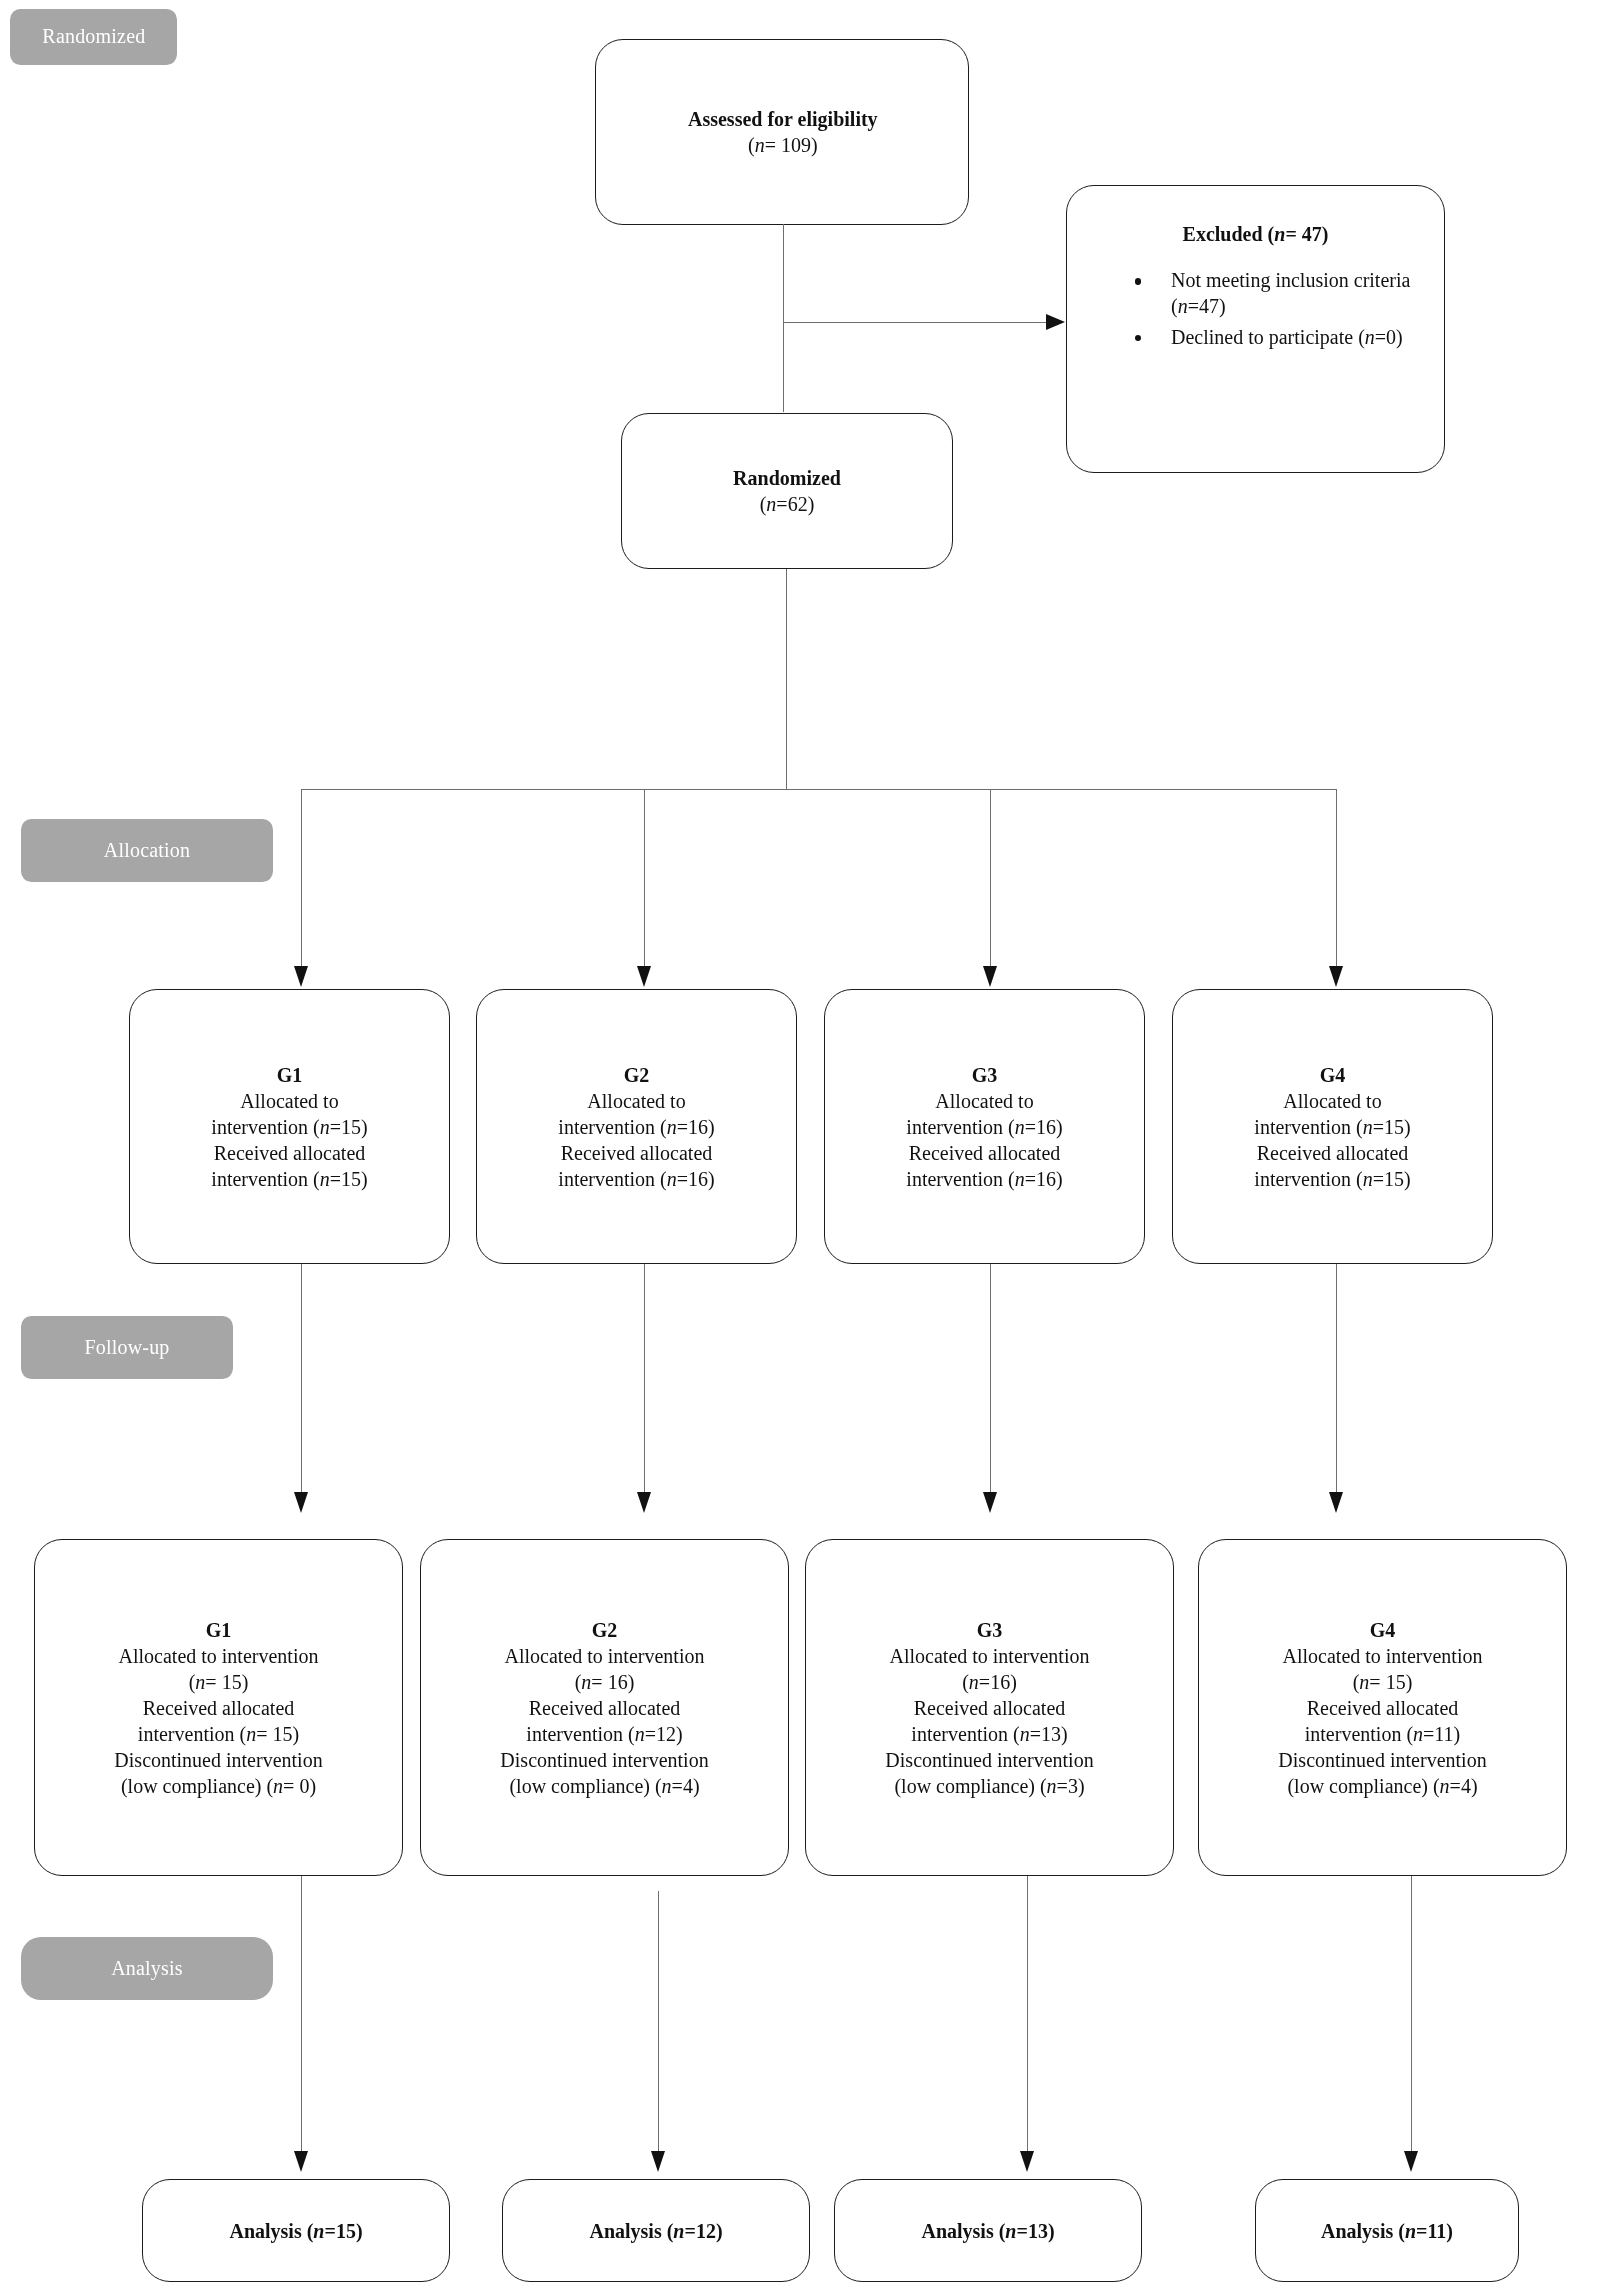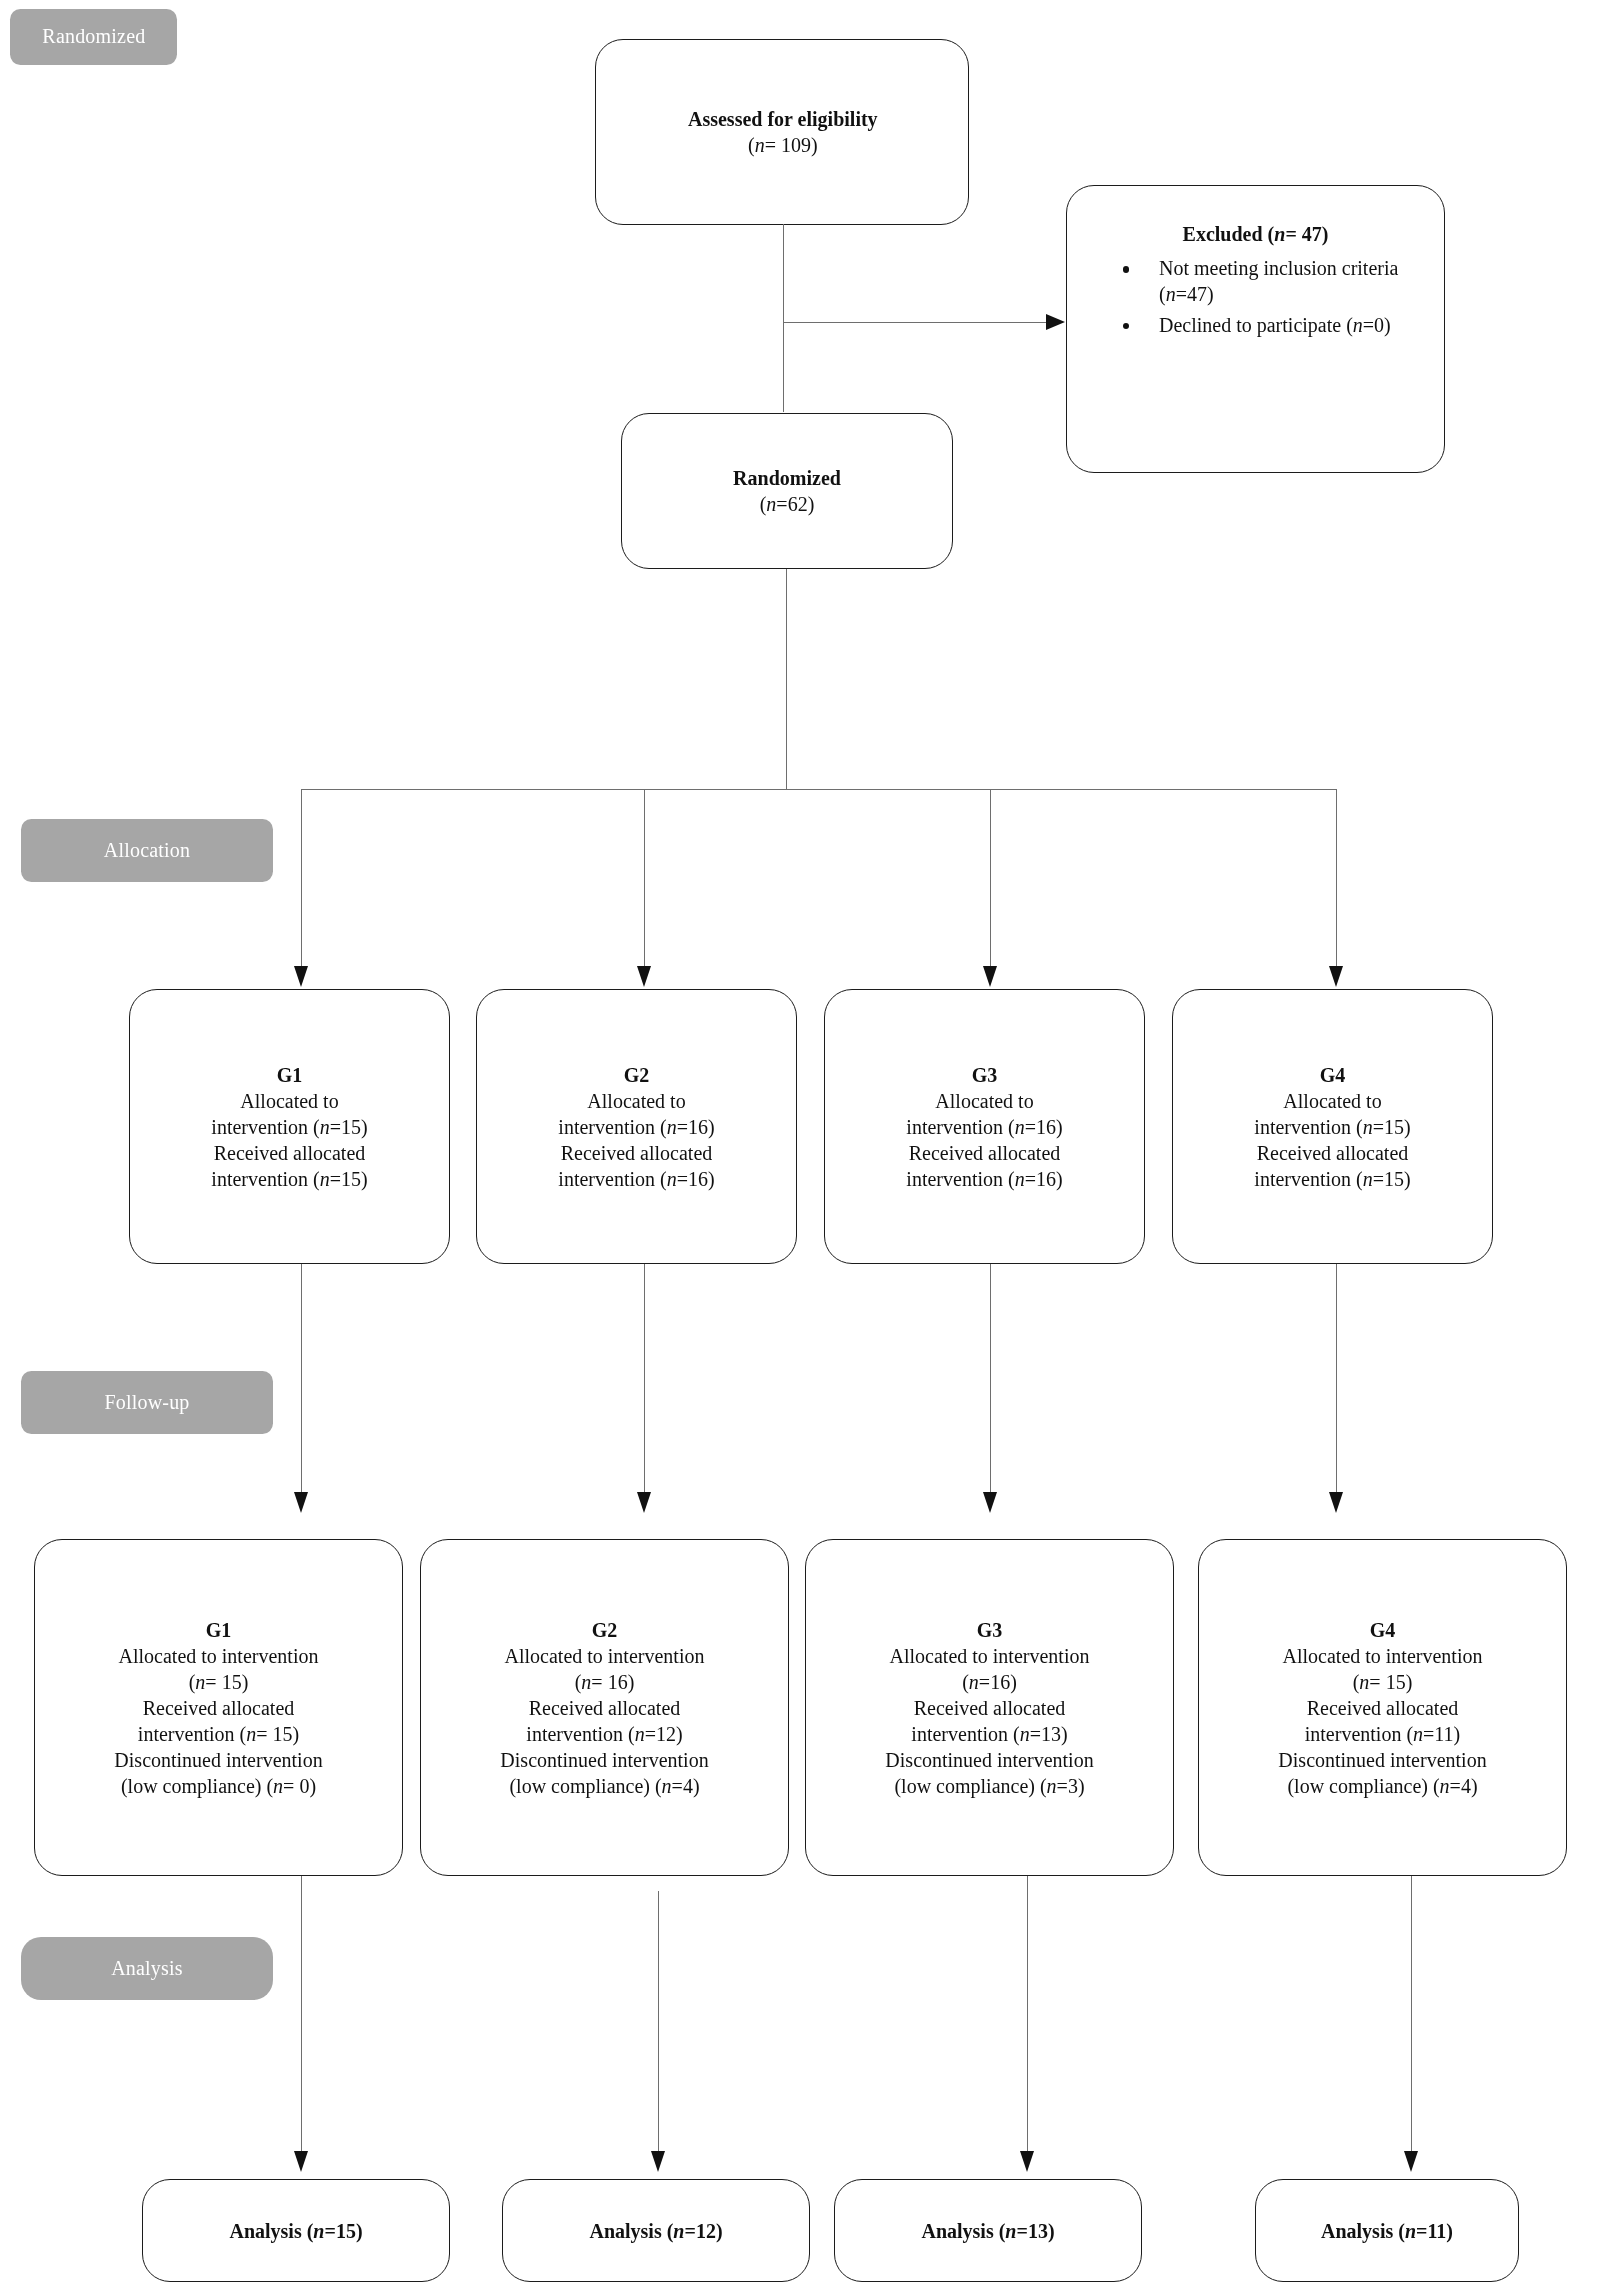--- a/index.html
+++ b/index.html
@@ -58,21 +58,21 @@
     text-align: left;
   }
   .box-excluded .hdr {
     font-weight: bold;
     width: 100%;
     text-align: center;
     margin-bottom: 4px;
   }
   .bullets {
     list-style: none;
-    margin: 4px;
+    margin: 16px;
     padding: 0 0 0 19px;
     width: 100%;
     box-sizing: border-box;
   }
   .bullets li {
     position: relative;
     padding-left: 53px;
     margin-bottom: 4.7px;
     line-height: 1.30;
   }
@@ -125,21 +125,21 @@
 <div id="page">
 
   <div class="stage" style="left:10.4px; top:8.5px; width:167px; height:56px;">
     <span>Randomized</span>
   </div>
 
   <div class="stage" style="left:21px; top:819px; width:252px; height:63px;">
     <span>Allocation</span>
   </div>
 
-  <div class="stage" style="left:21px; top:1371px; width:252px; height:63px;">
+  <div class="stage" style="left:21px; top:1316px; width:212px; height:63px;">
     <span>Follow-up</span>
   </div>
 
   <div class="stage" style="left:21px; top:1937px; width:252px; height:63px;border-radius:20px;">
     <span>Analysis</span>
   </div>
 
   <div class="box" style="left:595px; top:39px; width:374px; height:186px;padding-left:13px;">
     <span class="ln ttl">Assessed for eligibility</span>
     <span class="ln">(<i class="n">n</i>= <span>109</span>)</span>

